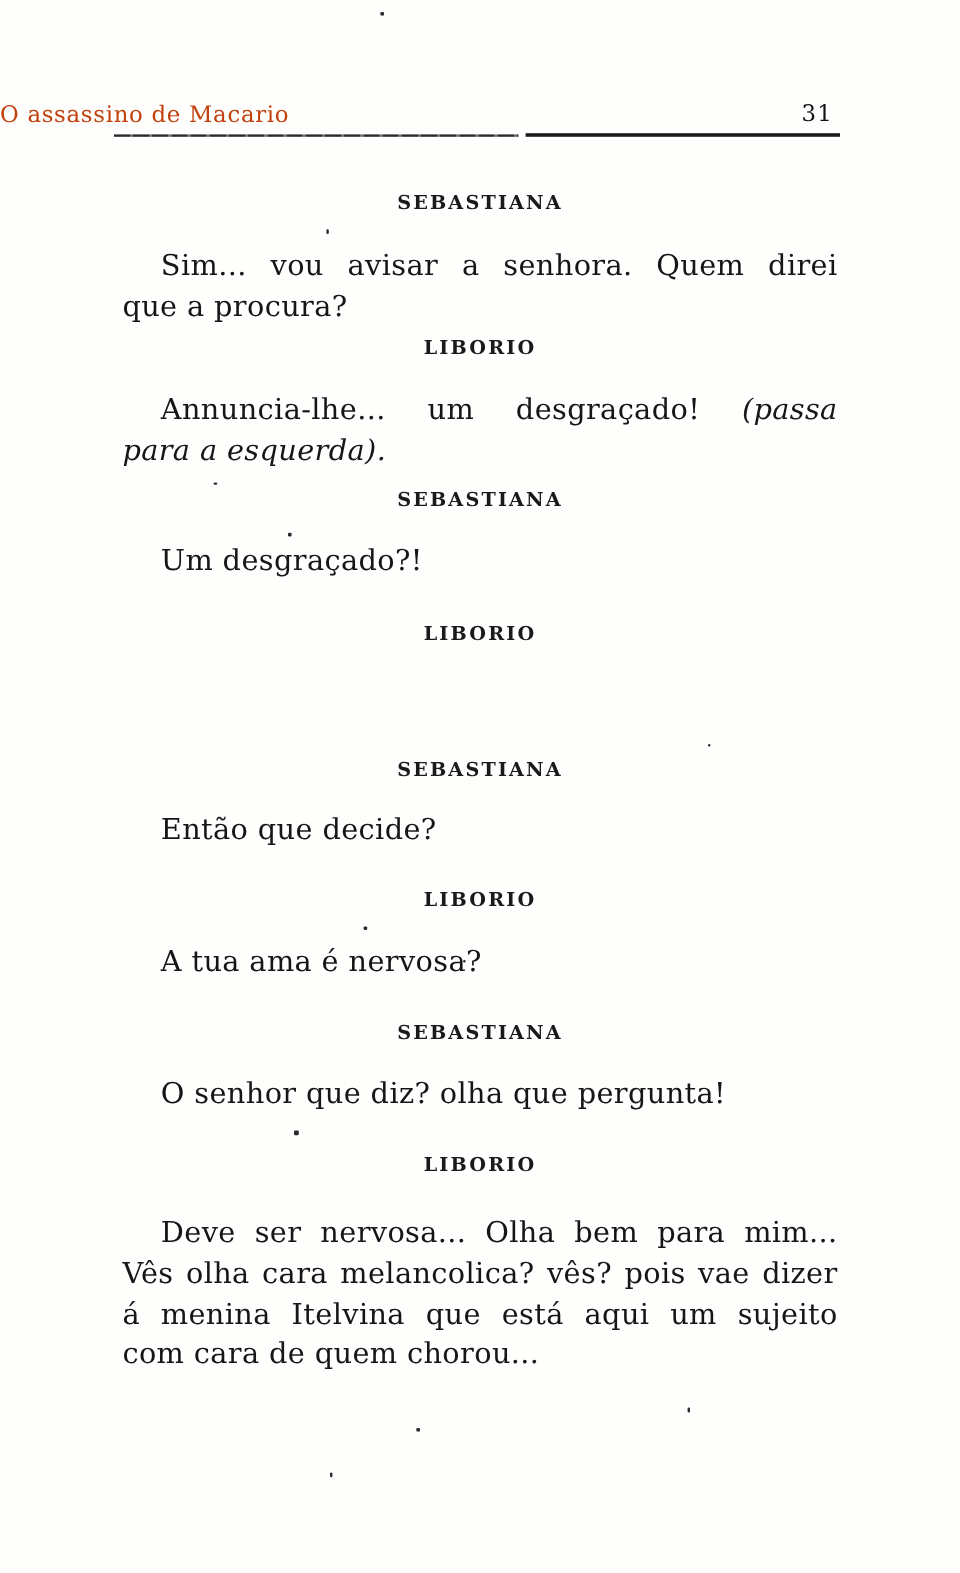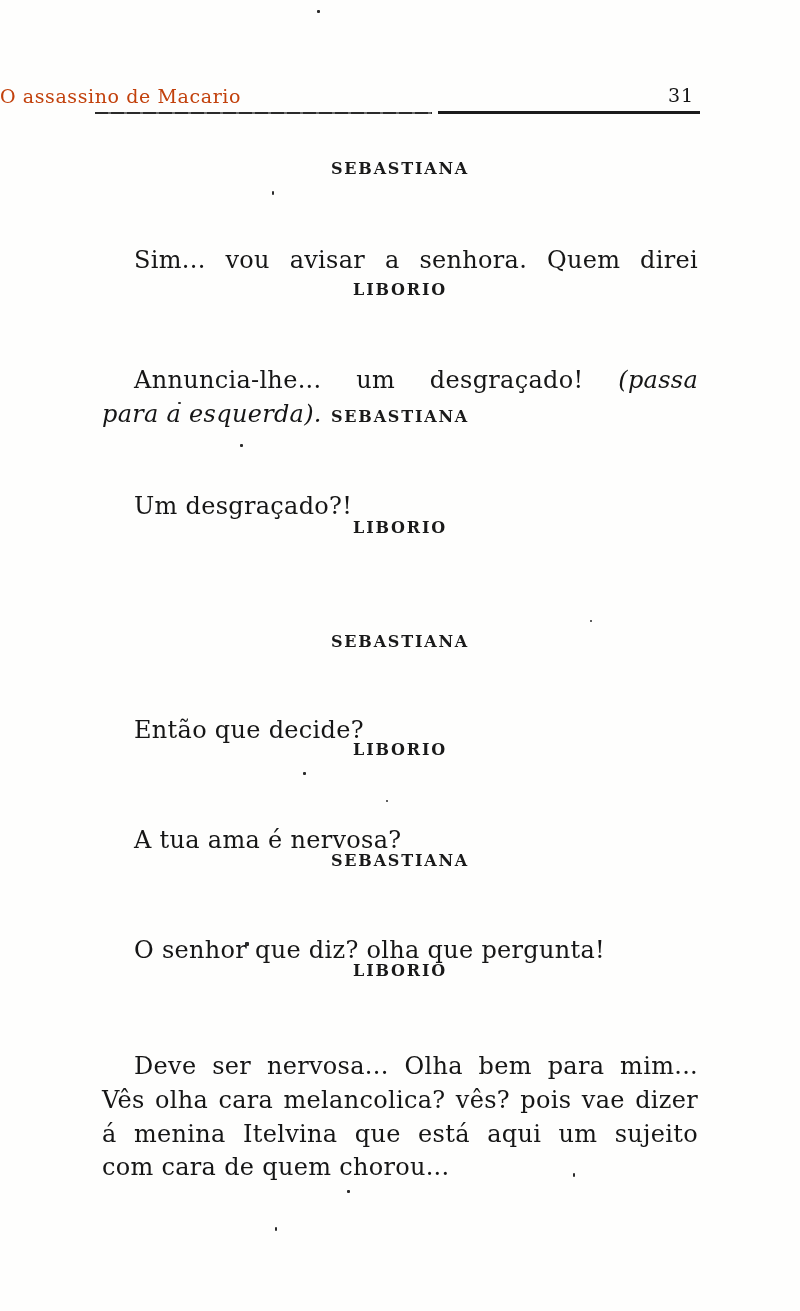--- a/index.html
+++ b/index.html
@@ -34,40 +34,40 @@
   .speaker {
     position:absolute; left:102px; width:596px;
     text-align:center;
     font-size:16px; font-weight:bold; letter-spacing:1.8px;
     line-height:1.1; color:#1a1a1a;
   }
   .line {
     position:absolute; left:102px; width:596px;
     font-size:24px; line-height:1.25; letter-spacing:0.3px;
     color:#161616;
-    margin-top:39px;
   }
   .indent { padding-left:32px; width:564px; }
   .just { text-align:justify; text-align-last:justify; }
   .it { font-style:italic; }
 
   .speck { position:absolute; background:#2b2b2b; border-radius:1px; }
 </style>
 </head>
 <body>
 
 <div class="page">
 
   <div class="running-title">O assassino de Macario</div>
   <div class="page-number">31</div>
   <div class="rule-left"></div>
   <div class="rule-right"></div>
 
   <div class="speaker" style="top:160px">SEBASTIANA</div>
   <div class="line indent just" style="top:206px">Sim... vou avisar a senhora. Quem direi</div>
+  <div class="line" style="top:240px">que a procura?</div>
 
   <div class="speaker" style="top:281px">LIBORIO</div>
   <div class="line it" style="top:360px">para a esquerda).</div>
   <div class="line indent just" style="top:326px"><span>Annuncia-lhe... um desgraçado!</span> <span class="it">(passa</span></div>
 
   <div class="speaker" style="top:408px">SEBASTIANA</div>
   <div class="line indent" style="top:452px">Um desgraçado?!</div>
 
   <div class="speaker" style="top:519px">LIBORIO</div>
 

